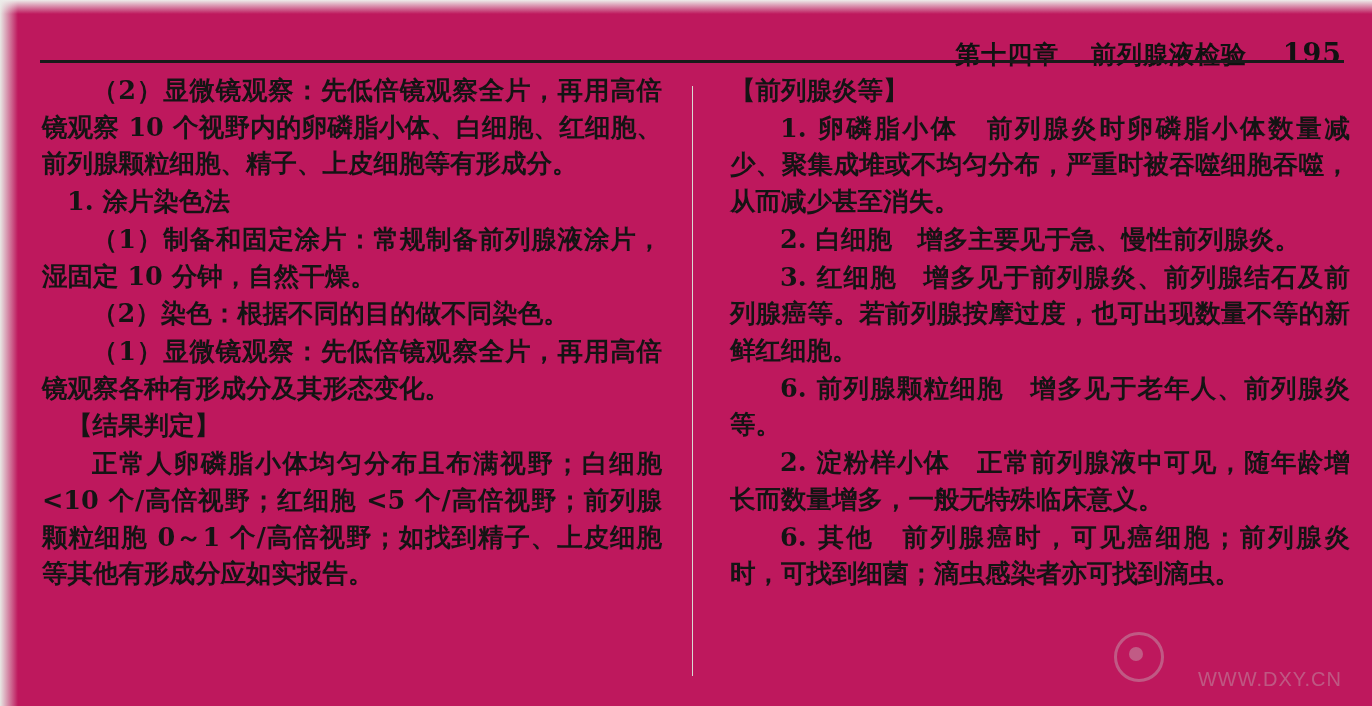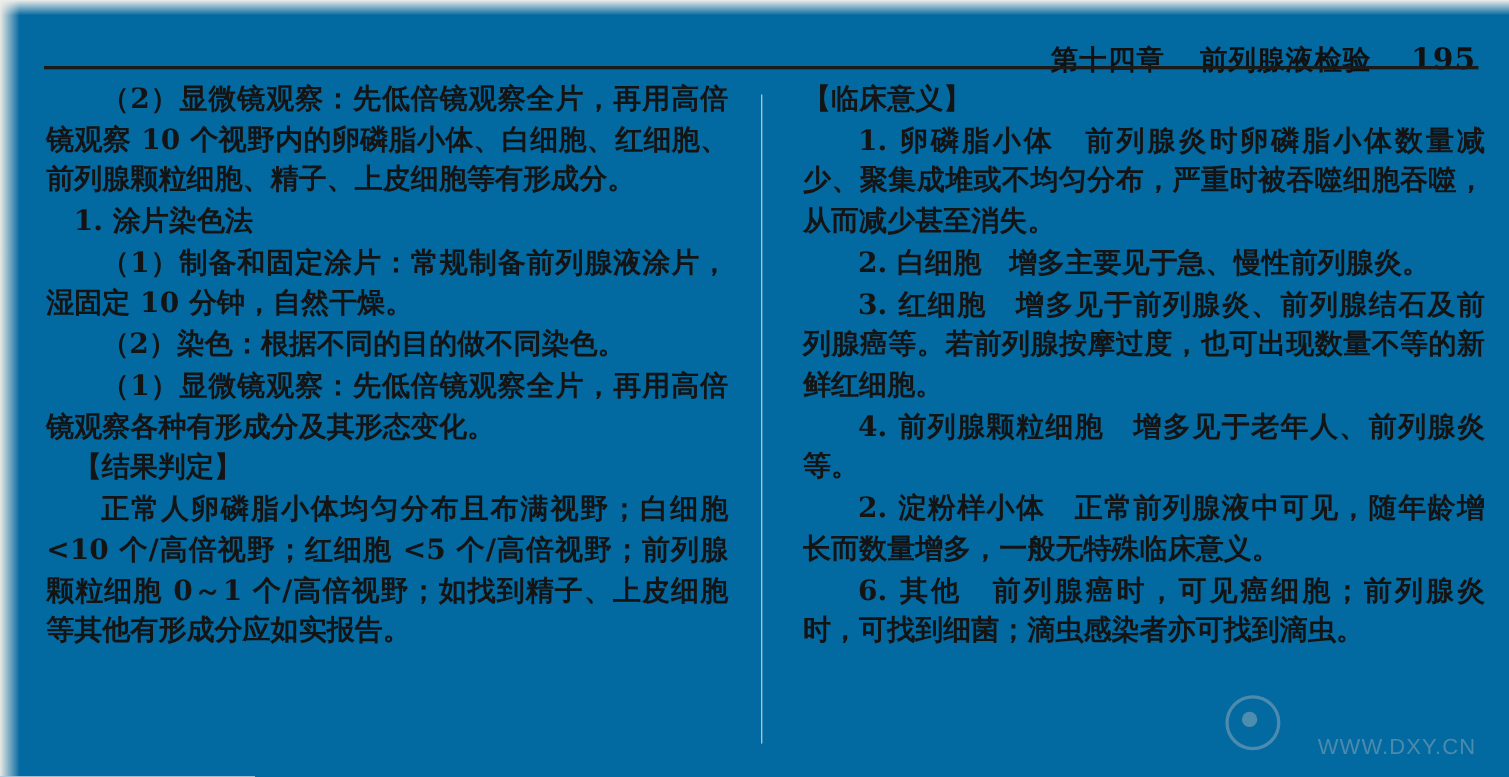--- a/index.html
+++ b/index.html
@@ -11,21 +11,21 @@
     width: 1372px;
     height: 706px;
     overflow: hidden;
     font-family: "DejaVu Serif", "Liberation Serif", serif;
     color: #141414;
   }
   .page {
     position: relative;
     width: 1372px;
     height: 706px;
-    background: #0369a1;
+    background: #be185d;
   }
 
   
   .header {
     position: absolute;
     top: 22px;
     left: 0;
     width: 1372px;
     height: 40px;
   }
@@ -190,25 +190,25 @@
       <p class="para indent">（2）显微镜观察：先低倍镜观察全片，再用高倍镜观察 10 个视野内的卵磷脂小体、白细胞、红细胞、前列腺颗粒细胞、精子、上皮细胞等有形成分。</p>
       <p class="para heading">1. 涂片染色法</p>
       <p class="para indent">（1）制备和固定涂片：常规制备前列腺液涂片，湿固定 10 分钟，自然干燥。</p>
       <p class="para indent">（2）染色：根据不同的目的做不同染色。</p>
       <p class="para indent">（1）显微镜观察：先低倍镜观察全片，再用高倍镜观察各种有形成分及其形态变化。</p>
       <p class="para heading">【结果判定】</p>
       <p class="para indent">正常人卵磷脂小体均匀分布且布满视野；白细胞 &lt;10 个/高倍视野；红细胞 &lt;5 个/高倍视野；前列腺颗粒细胞 0～1 个/高倍视野；如找到精子、上皮细胞等其他有形成分应如实报告。</p>
     </div>
 
     <div class="col col-right">
-      <p class="para heading-flush">【临床意义】</p>
+      <p class="para heading-flush">【前列腺炎等】</p>
       <p class="para indent">1. 卵磷脂小体　前列腺炎时卵磷脂小体数量减少、聚集成堆或不均匀分布，严重时被吞噬细胞吞噬，从而减少甚至消失。</p>
       <p class="para indent">2. 白细胞　增多主要见于急、慢性前列腺炎。</p>
       <p class="para indent">3. 红细胞　增多见于前列腺炎、前列腺结石及前列腺癌等。若前列腺按摩过度，也可出现数量不等的新鲜红细胞。</p>
-      <p class="para indent">4. 前列腺颗粒细胞　增多见于老年人、前列腺炎等。</p>
+      <p class="para indent">6. 前列腺颗粒细胞　增多见于老年人、前列腺炎等。</p>
       <p class="para indent">2. 淀粉样小体　正常前列腺液中可见，随年龄增长而数量增多，一般无特殊临床意义。</p>
       <p class="para indent">6. 其他　前列腺癌时，可见癌细胞；前列腺炎时，可找到细菌；滴虫感染者亦可找到滴虫。</p>
     </div>
 
   </div>
 
   <div class="watermark">
     <div class="wm-mark"></div>
     <div class="wm-url">WWW.DXY.CN</div>
   </div>

